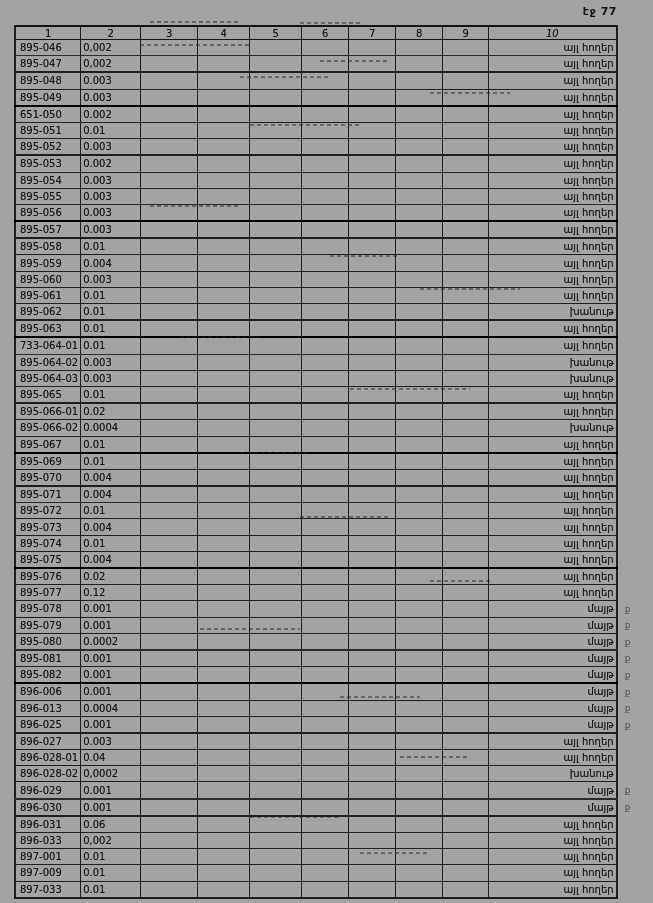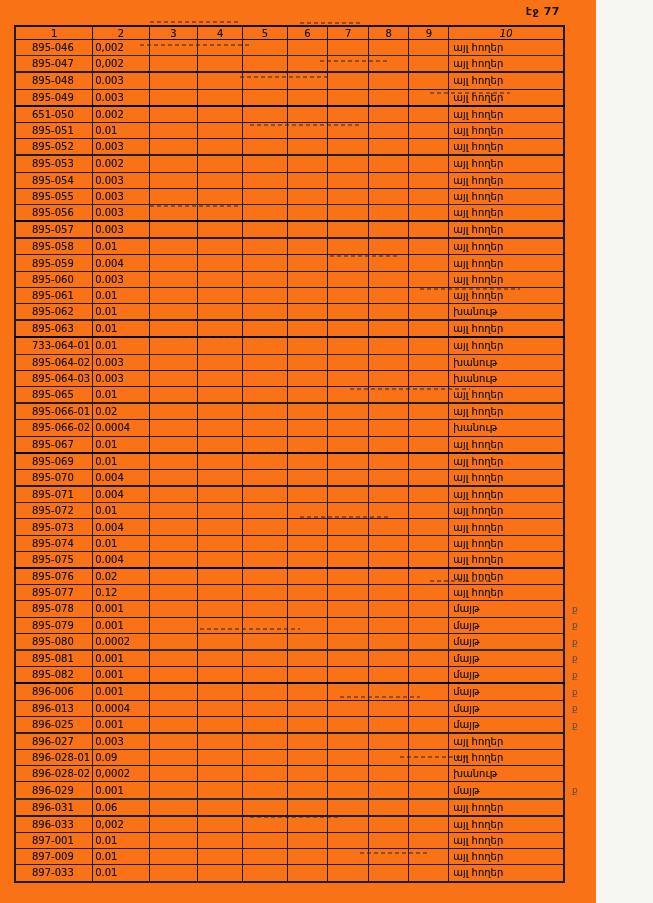--- a/index.html
+++ b/index.html
@@ -4,22 +4,22 @@
 <style>
   html,body { margin:0; padding:0; }
   body {
     width:653px; height:903px;
     background:#f6f6f2;
     font-family:"DejaVu Sans", sans-serif;
     overflow:hidden;
   }
   .page {
     position:relative;
-    width:596px; height:903px;
-    background:#f97316;
+    width:653px; height:903px;
+    background:#a3a3a3;
     overflow:hidden;
   }
   .page-label {
     position:absolute; top:5px; right:36px;
     font-size:11px; font-weight:bold; color:#141414;
     letter-spacing:0.5px;
   }
   table.data-table {
     position:absolute; top:25px; left:14px;
     border-collapse:collapse; table-layout:fixed;
@@ -33,24 +33,24 @@
     overflow:hidden; white-space:nowrap;
     text-shadow:0 0 0.4px rgba(20,20,20,0.55);
     background:transparent;
   }
   thead th {
     height:12px; font-weight:normal; text-align:center;
     border-top:2px solid #141414;
     border-bottom:1px solid #141414;
     font-size:10px;
   }
-  td.c1 { padding-left:16px; border-left-width:2px; }
+  td.c1 { padding-left:4px; border-left-width:2px; }
   th.h1 { border-left-width:2px; }
   td.c2 { text-align:left; }
-  td.c10 { padding-left:4px; border-right-width:2px; }
+  td.c10 { padding-left:4px; border-right-width:2px;text-align:right; }
   th.h10 { border-right-width:2px;font-style:italic; }
   tbody tr:last-child td { border-bottom-width:2px; }
   
   tbody tr:nth-child(5n+2) td { border-bottom-width:2px; }
   tbody tr:nth-child(7n+4) td { border-bottom-color:#000; border-bottom-width:2px; }
   tbody tr:nth-child(9n+1) td { border-bottom-color:#2b2b2b; }
   .mark-cell, th.mark-head {
     border:none !important;
     background:transparent;
     color:#4d4d4d;
@@ -654,21 +654,21 @@
           <td class="c5"></td>
           <td class="c6"></td>
           <td class="c7"></td>
           <td class="c8"></td>
           <td class="c9"></td>
           <td class="c10">այլ հողեր</td>
           <td class="mark-cell"></td>
         </tr>
         <tr>
           <td class="c1">896-028-01</td>
-          <td class="c2">0.09</td>
+          <td class="c2">0.04</td>
           <td class="c3"></td>
           <td class="c4"></td>
           <td class="c5"></td>
           <td class="c6"></td>
           <td class="c7"></td>
           <td class="c8"></td>
           <td class="c9"></td>
           <td class="c10">այլ հողեր</td>
           <td class="mark-cell"></td>
         </tr>
@@ -680,20 +680,33 @@
           <td class="c5"></td>
           <td class="c6"></td>
           <td class="c7"></td>
           <td class="c8"></td>
           <td class="c9"></td>
           <td class="c10">խանութ</td>
           <td class="mark-cell"></td>
         </tr>
         <tr>
           <td class="c1">896-029</td>
+          <td class="c2">0.001</td>
+          <td class="c3"></td>
+          <td class="c4"></td>
+          <td class="c5"></td>
+          <td class="c6"></td>
+          <td class="c7"></td>
+          <td class="c8"></td>
+          <td class="c9"></td>
+          <td class="c10">մայթ</td>
+          <td class="mark-cell">ք</td>
+        </tr>
+        <tr>
+          <td class="c1">896-030</td>
           <td class="c2">0.001</td>
           <td class="c3"></td>
           <td class="c4"></td>
           <td class="c5"></td>
           <td class="c6"></td>
           <td class="c7"></td>
           <td class="c8"></td>
           <td class="c9"></td>
           <td class="c10">մայթ</td>
           <td class="mark-cell">ք</td>

